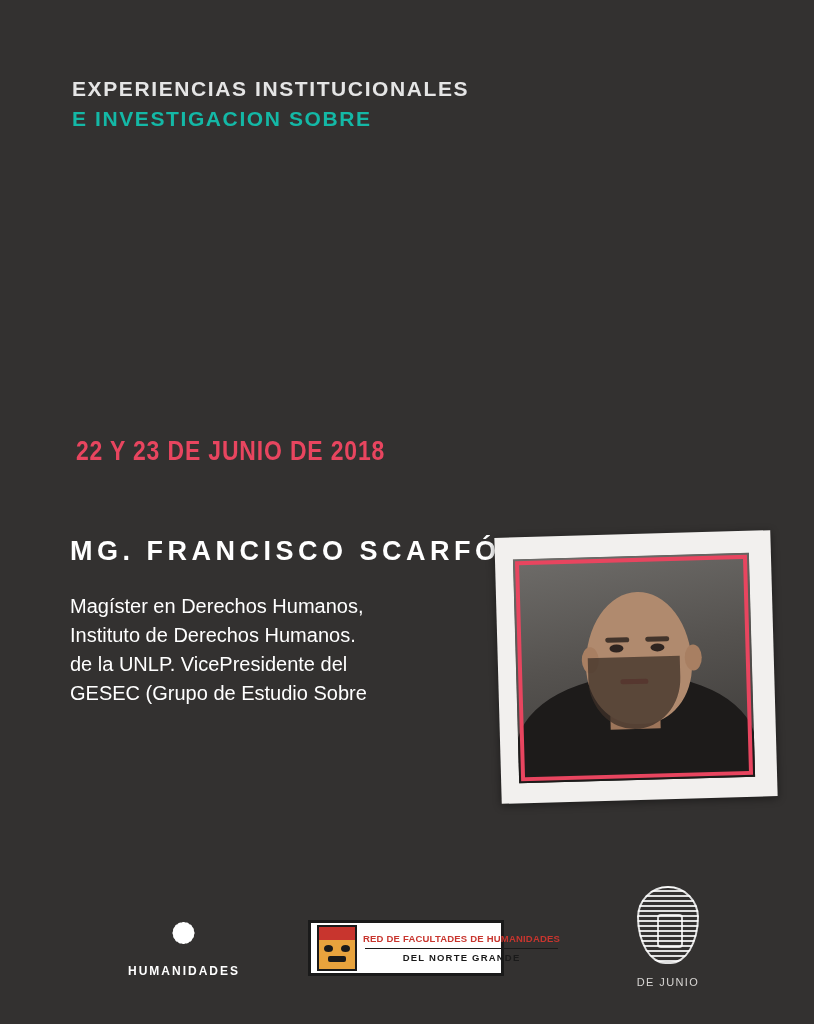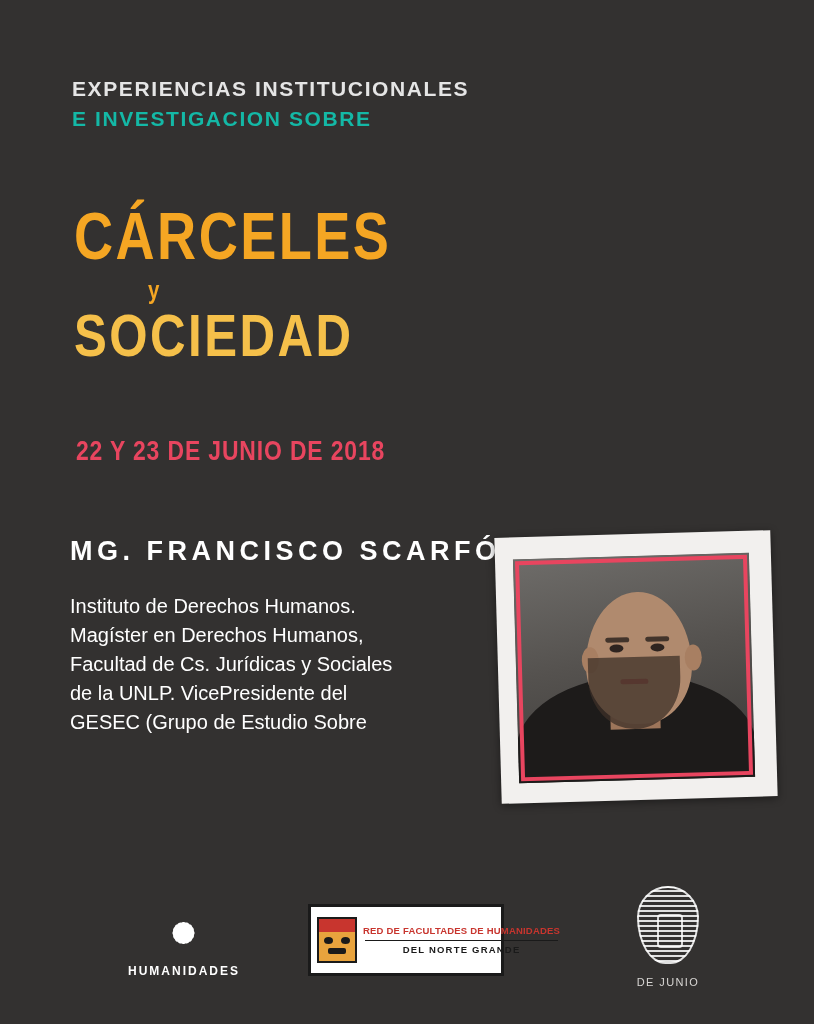--- a/index.html
+++ b/index.html
@@ -280,21 +280,21 @@
     letter-spacing: 2px;
     color: #ffffff;
     font-weight: bold;
   }
 
   .logo-red {
     position: absolute;
     left: 308px;
     bottom: 48px;
     width: 196px;
-    height: 72px;
+    height: 56px;
     background: #ffffff;
     border: 3px solid #1a1a1a;
     display: flex;
     align-items: center;
     padding: 4px 6px;
   }
   .mask {
     width: 40px;
     height: 46px;
     flex: 0 0 auto;
@@ -384,33 +384,27 @@
 </head>
 <body>
 
 <div class="poster">
 
   <div class="header">
     <div class="header-line-2">EXPERIENCIAS INSTITUCIONALES</div>
     <div class="header-line-3">E INVESTIGACION SOBRE</div>
   </div>
 
-  <div class="title-block">
-    <div class="title-main">CÁRCELES</div>
-    <div class="title-y">y</div>
-    <div class="title-main-2">SOCIEDAD</div>
-  </div>
 
   <div class="dates">22 Y 23 DE JUNIO DE 2018</div>
 
   <div class="speaker-name">MG. FRANCISCO SCARFÓ</div>
   <div class="speaker-bio">
+    <p>Magíster en Derechos Humanos,</p>
     <p>Instituto de Derechos Humanos.</p>
-    <p>Magíster en Derechos Humanos,</p>
-    <p>Facultad de Cs. Jurídicas y Sociales</p>
     <p>de la UNLP. VicePresidente del</p>
     <p>GESEC (Grupo de Estudio Sobre</p>
   </div>
 
   <div class="photo-frame">
     <div class="photo-inner">
       <div class="portrait">
         <div class="body"></div>
         <div class="neck"></div>
         <div class="head"></div>

